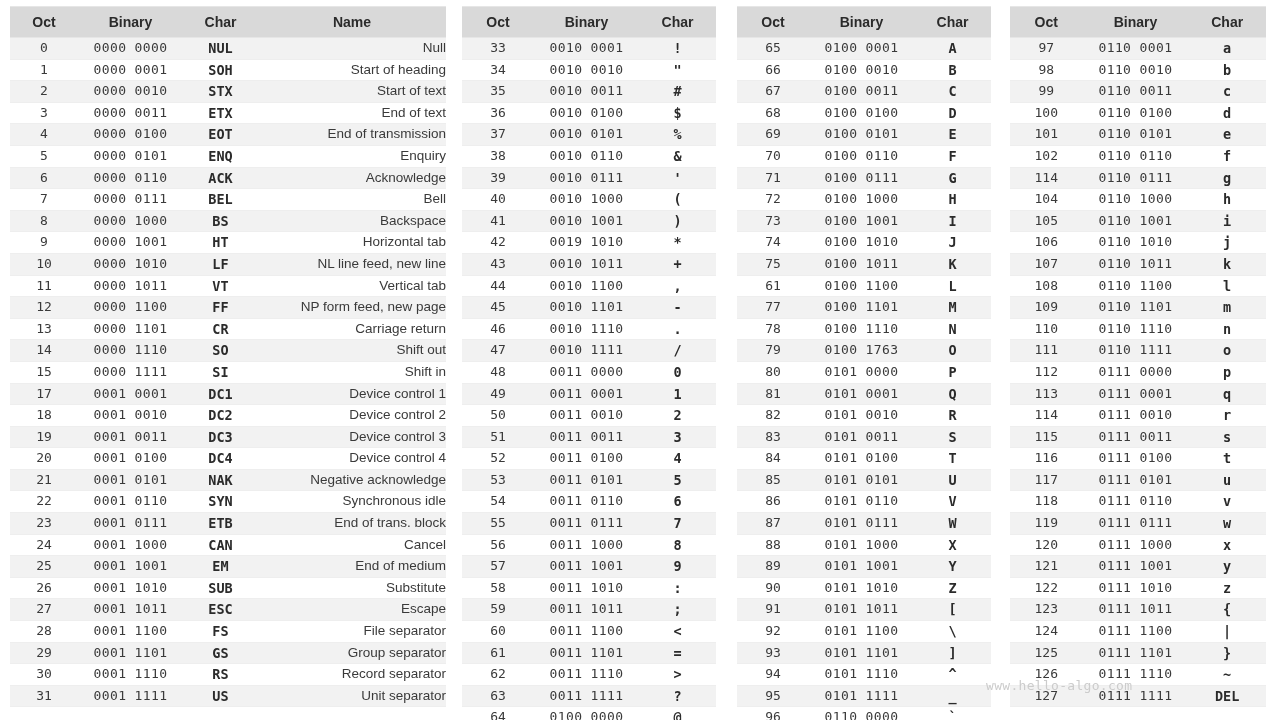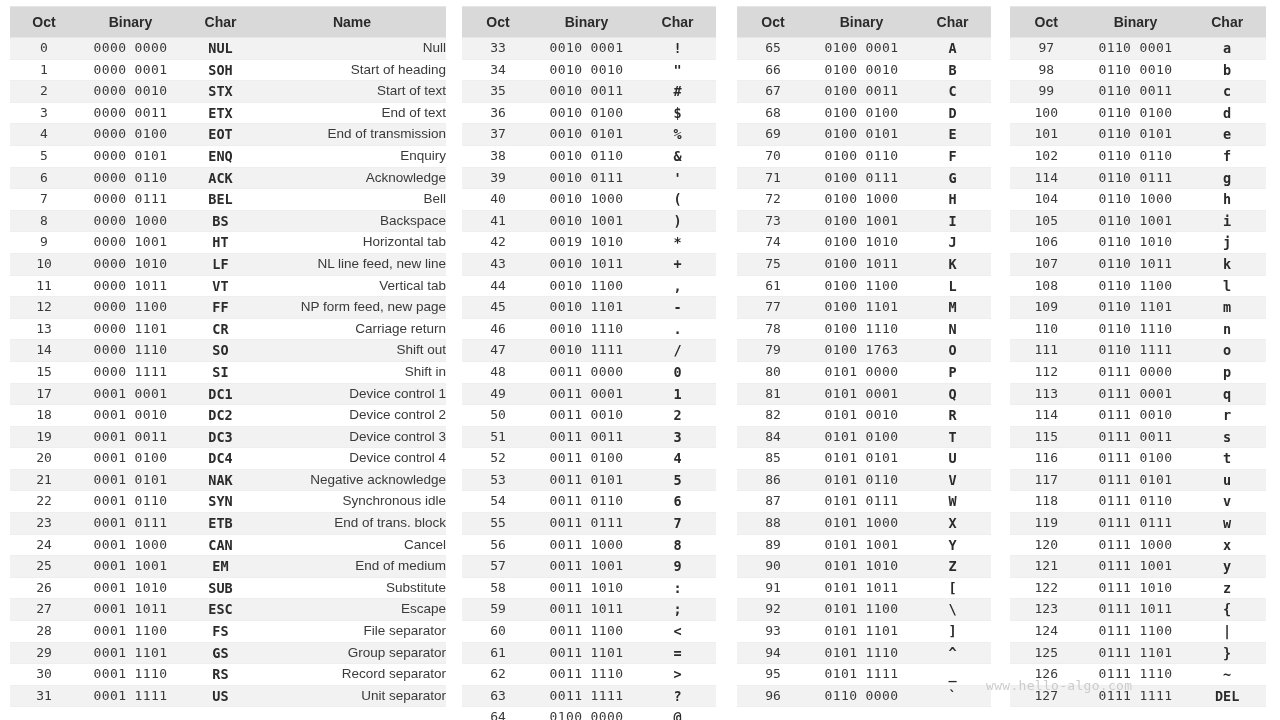--- a/index.html
+++ b/index.html
@@ -600,20 +600,25 @@
           <td class="col-oct">81</td>
           <td class="col-bin">0101 0001</td>
           <td class="col-char">Q</td>
         </tr>
         <tr>
           <td class="col-oct">82</td>
           <td class="col-bin">0101 0010</td>
           <td class="col-char">R</td>
         </tr>
         <tr>
+          <td class="col-oct">83</td>
+          <td class="col-bin">0101 0011</td>
+          <td class="col-char">S</td>
+        </tr>
+        <tr>
           <td class="col-oct">84</td>
           <td class="col-bin">0101 0100</td>
           <td class="col-char">T</td>
         </tr>
         <tr>
           <td class="col-oct">85</td>
           <td class="col-bin">0101 0101</td>
           <td class="col-char">U</td>
         </tr>
         <tr>

